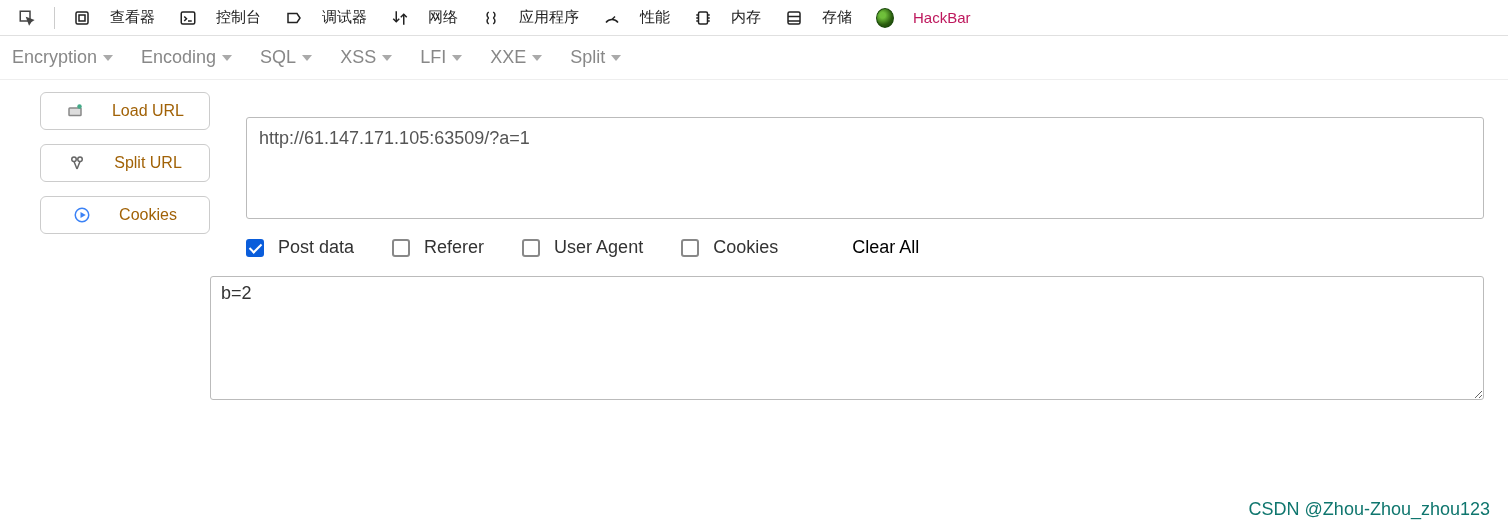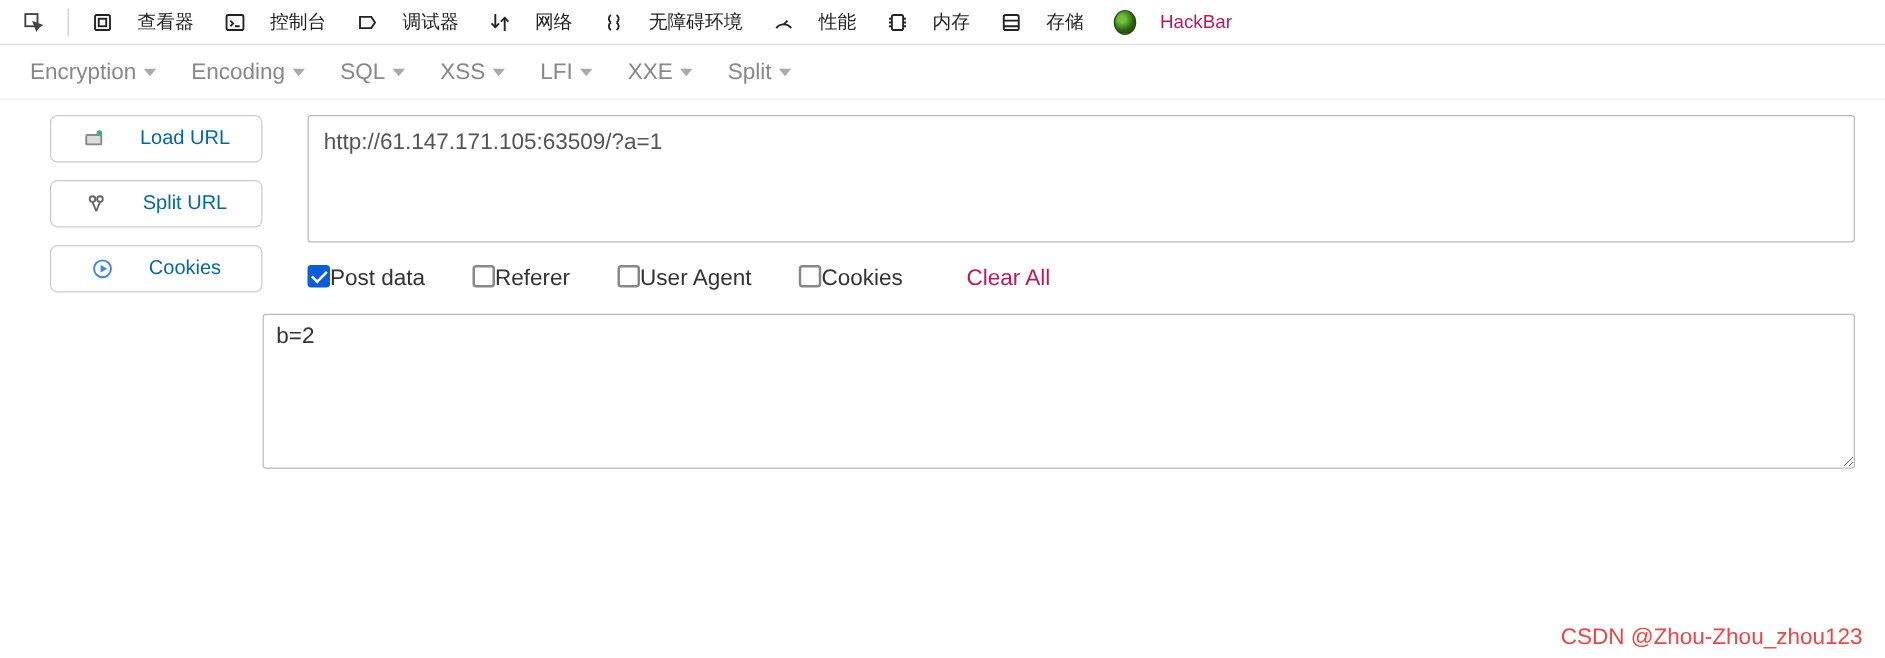--- a/index.html
+++ b/index.html
@@ -28,21 +28,21 @@
       color: #222;
     }
     .tab-item.active { color: #be185d; }
     .tab-icon { display: inline-flex; align-items: center; justify-content: center; width: 18px; height: 18px; }
     .devtools-sep { width: 1px; height: 22px; background: #ccc; margin: 0 4px; }
 
     .hackbar-menu {
       display: flex;
       align-items: center;
       height: 44px;
-      padding: 0 24px;
+      padding: 0 12px;
       gap: 28px;
       border-bottom: 1px solid #eee;
       font-size: 18px;
       color: #888;
       background: #fafafa00;
     }
     .menu-item { display: flex; align-items: center; gap: 6px; cursor: pointer; }
     .caret-down {
       width: 0; height: 0;
       border-left: 5px solid transparent;
@@ -64,82 +64,83 @@
     .action-btn {
       display: flex;
       align-items: center;
       justify-content: center;
       gap: 28px;
       height: 38px;
       border: 1px solid #ccc;
       border-radius: 6px;
       background: #fff;
       font-size: 16px;
-      color: #0369a1;
+      color: #a16207;
       cursor: pointer;
     }
     .btn-icon { width: 18px; height: 18px; display: inline-flex; align-items: center; justify-content: center; }
 
     .main-area {
       flex: 1;
       display: flex;
       flex-direction: column;
       gap: 14px;
     }
     .url-box {
       width: 100%;
       height: 102px;
       border: 1px solid #bbb;
       border-radius: 3px;
       padding: 10px 12px;
       font-size: 18px;
       color: #555;
       font-family: inherit;
       resize: none;
+      margin-top: 25px;
     }
     .options-row {
       display: flex;
       align-items: center;
       gap: 38px;
       font-size: 18px;
       color: #333;
       padding: 4px 0;
     }
-    .check-item { display: flex; align-items: flex-start; gap: 0; cursor: pointer; }
+    .check-item { display: flex; align-items: center; gap: 14px; cursor: pointer; }
     .chk {
       width: 18px; height: 18px; border: 2px solid #888; border-radius: 3px;
       display: inline-flex; align-items: center; justify-content: center;
     }
     .chk.checked { background: #0a5ddb; border-color: #0a5ddb; }
     .chk.checked::after {
       content: ""; width: 5px; height: 10px;
       border: solid #fff; border-width: 0 2.5px 2.5px 0;
       transform: rotate(45deg); margin-top: -2px;
     }
-    .clear-all { color: #be185d; cursor: pointer; margin-left: 13px; }
+    .clear-all { color: #000000; cursor: pointer; margin-left: 36px; }
 
     .post-box {
       width: 100%;
       height: 124px;
       border: 1px solid #bbb;
       border-radius: 3px;
       padding: 6px 10px;
       font-size: 18px;
       color: #333;
       font-family: inherit;
       resize: both;
       margin-left: -36px;
       width: calc(100% + 36px);
     }
     .watermark {
       position: fixed;
       right: 18px;
       bottom: 6px;
       font-size: 18px;
-      color: #ef4444;
+      color: #0f766e;
       pointer-events: none;
       margin-left: 28px;
     }
     .hackbar-logo {
       width: 20px; height: 20px; border-radius: 50%;
       background: radial-gradient(circle at 35% 35%, #6fbf3a 18%, #2a5e0f 60%, #163607 100%);
       border: 1px solid #1a4a0a;
     }
   </style>
 </head>
@@ -193,21 +194,21 @@
     </span>
     <span>网络</span>
   </div>
   <div class="tab-item">
     <span class="tab-icon">
       <svg viewBox="0 0 24 24" width="18" height="18" fill="none" stroke="#222" stroke-width="2">
           <path d="M9 4 c-3 2 -3 6 0 8 M9 12 c-3 2 -3 6 0 8"></path>
           <path d="M15 4 c3 2 3 6 0 8 M15 12 c3 2 3 6 0 8"></path>
         </svg>
     </span>
-    <span>无障碍环境</span>
+    <span>应用程序</span>
   </div>
   <div class="tab-item">
     <span class="tab-icon">
       <svg viewBox="0 0 24 24" width="18" height="18" fill="none" stroke="#222" stroke-width="2">
           <path d="M4 18 a10 10 0 0 1 16 0"></path>
           <path d="M12 14 l4 -4"></path>
         </svg>
     </span>
     <span>性能</span>
   </div>

